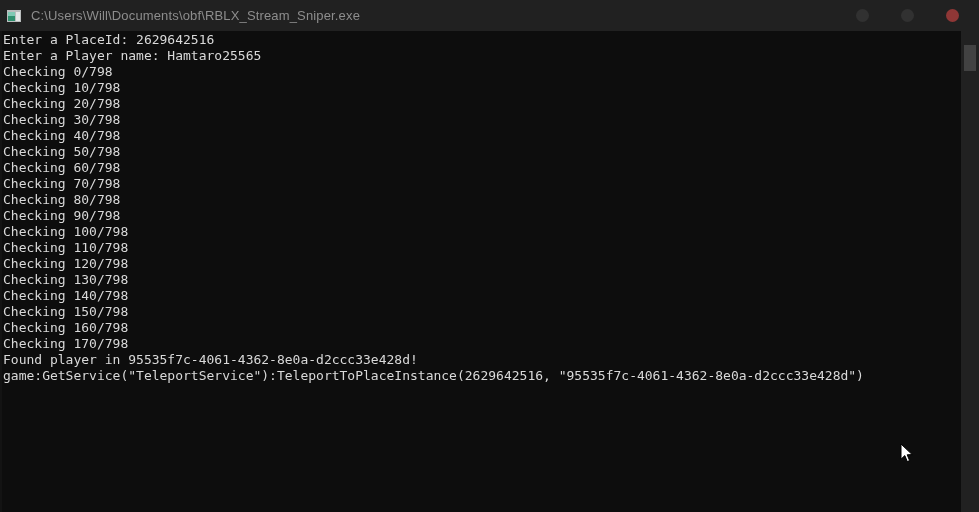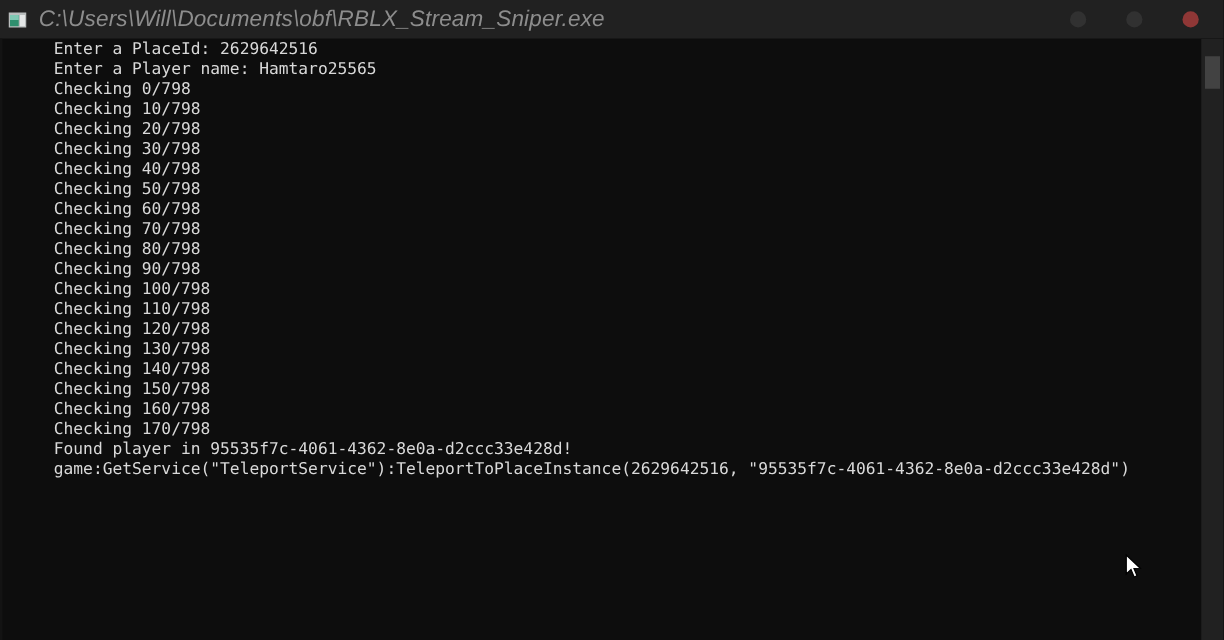--- a/index.html
+++ b/index.html
@@ -36,25 +36,24 @@
   .app-icon {
     width: 16px;
     height: 16px;
     flex: 0 0 16px;
     margin-right: 9px;
     display: block;
   }
 
   .title-text {
     font-family: "Liberation Sans", sans-serif;
-    font-size: 18px;
+    font-size: 13px;
     color: #8d8d8d;
     letter-spacing: 0.15px;
     white-space: nowrap;
-    font-style: italic;
   }
 
   .win-controls {
     position: absolute;
     top: 0;
     right: 0;
     height: 31px;
     display: flex;
     align-items: center;
   }
@@ -85,21 +84,20 @@
     left: 0;
     right: 18px;
     bottom: 0;
     padding: 1px 0 0 1px;
     font-family: "DejaVu Sans Mono", "Liberation Mono", monospace;
     font-size: 13px;
     line-height: 16px;
     color: #d9d9d9;
     white-space: pre;
     overflow: hidden;
-    margin-left: 40px;
   }
 
   .console-line {
     white-space: pre;
     height: 16px;
   }
 
   
   .scrollbar {
     position: absolute;

